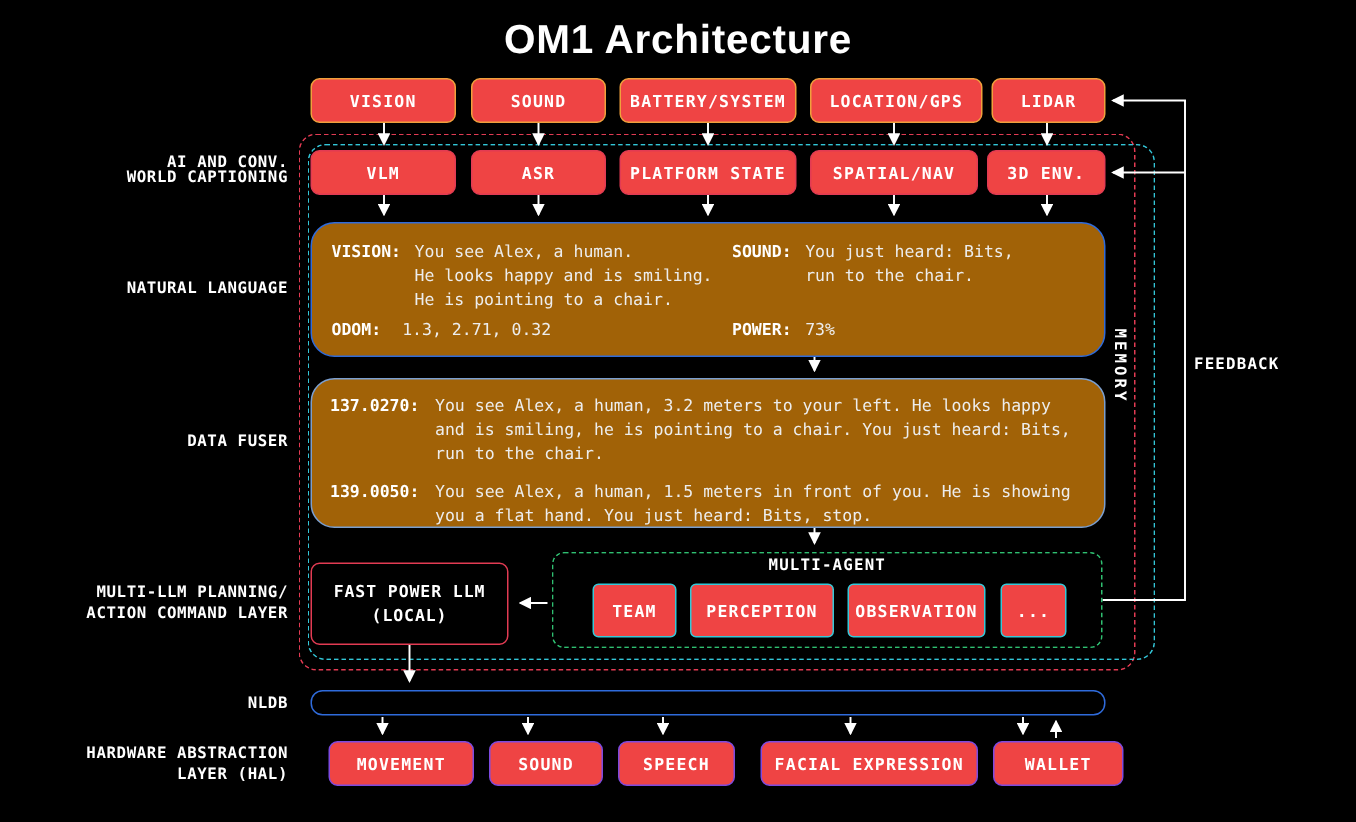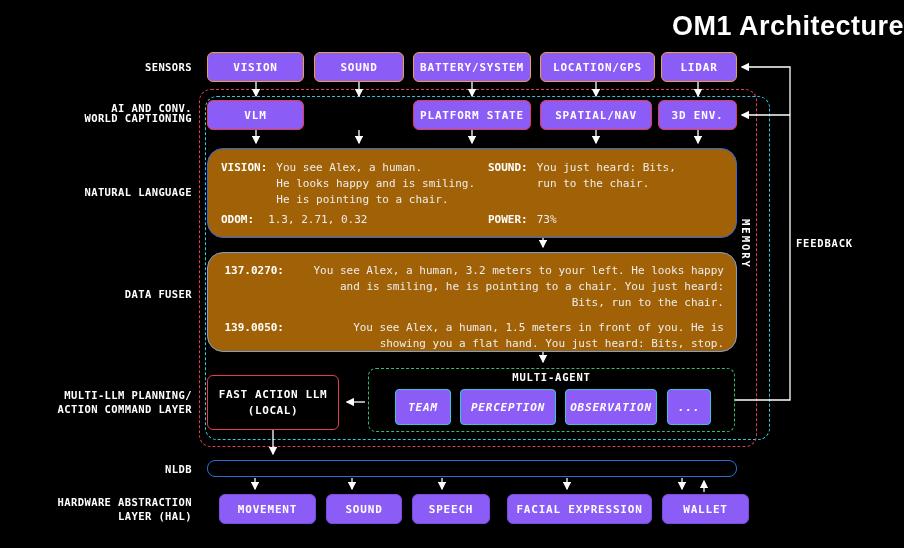--- a/index.html
+++ b/index.html
@@ -1,50 +1,50 @@
 <!DOCTYPE html>
 <html style="--background: #000000; --sensor-border: #f0a03c; --captioning-border: #e23b53; --nldb-border: #2f6bdb; --fuser-border: #7b9fd0; --multi-agent-border: #2fbf71; --agent-border: #35c8d8; --hal-border: #7d4ae0; --captioning-boundary: #e23b53; --memory-boundary: #33c6d8; --arrow: #ffffff;"><head>
 <meta charset="utf-8">
 <style>
   html,body{margin:0;padding:0;background:#000;}
   .canvas{position:relative;width:904px;height:548px;background:var(--background,#000);
           font-family:"DejaVu Sans Mono",monospace;overflow:hidden;}
 
-  .title{position:absolute;top:11px;left:0;width:100%;text-align:right;color:#fff;
+  .title{position:absolute;top:11px;left:0;width:100%;text-align:center;color:#fff;
          font-family:"Liberation Sans",sans-serif;font-weight:700;font-size:27px;letter-spacing:.5px;}
 
   .llabel{position:absolute;left:0;width:192px;text-align:right;color:#fff;
           font-size:10.5px;font-weight:700;letter-spacing:.4px;line-height:13px;white-space:nowrap;}
 
   .dashed{position:absolute;box-sizing:border-box;border:1.5px dashed;border-radius:12px;}
   .dashed.red{left:199px;top:89px;width:558px;height:358px;border-color:var(--captioning-boundary,#e23b53);}
   .dashed.cyan{left:205px;top:96px;width:565px;height:344px;border-color:var(--memory-boundary,#33c6d8);}
 
   .memory{position:absolute;left:740px;top:219px;writing-mode:vertical-rl;color:#fff;
           font-size:10.5px;font-weight:700;letter-spacing:2px;}
   .feedbacklbl{position:absolute;left:796px;top:237px;color:#fff;font-size:10.5px;font-weight:700;letter-spacing:.8px;}
 
   .box{position:absolute;height:30px;box-sizing:border-box;border:1.5px solid #fff;border-radius:6px;
-       background:#8b5cf6;color:#fff;display:flex;align-items:center;justify-content:center;
+       background:#ef4444;color:#fff;display:flex;align-items:center;justify-content:center;
        font-size:11px;font-weight:600;letter-spacing:.8px;white-space:nowrap;}
   .sensor{border-color:var(--sensor-border,#f0a03c);}
   .cap{border-color:var(--captioning-border,#e23b53);}
-  .agent{border-color:var(--agent-border,#35c8d8);border-radius:4px;font-style:italic;}
+  .agent{border-color:var(--agent-border,#35c8d8);border-radius:4px;}
   .hal{border-color:var(--hal-border,#7d4ae0);margin-left:12px;}
 
   .panel{position:absolute;box-sizing:border-box;background:#a16207;border:1.5px solid;border-radius:16px;
          color:#ededed;font-size:11px;line-height:16px;}
   .panel.nldb{border-color:var(--nldb-border,#2f6bdb);}
   .panel.fuser{border-color:var(--fuser-border,#7b9fd0);padding:10px 12px;}
 
   .kv{position:absolute;display:flex;gap:9px;}
   .kv .k{font-weight:700;color:#fff;white-space:nowrap;}
   .kv .v span{display:block;white-space:nowrap;}
 
-  .entry{display:flex;gap:17px;text-align:right;}
+  .entry{display:flex;gap:6px;}
   .entry .ts{flex:0 0 64px;font-weight:700;color:#fff;}
   .entry .tx{flex:1;}
   .entry + .entry{margin-top:9px;}
 
   .fast{position:absolute;left:207px;top:375px;width:132px;height:55px;box-sizing:border-box;
         border:1.5px solid var(--captioning-border,#e23b53);border-radius:6px;background:#000;color:#fff;
         display:flex;flex-direction:column;align-items:center;justify-content:center;gap:3px;
         font-size:11px;font-weight:700;letter-spacing:.6px;}
 
   .ma{position:absolute;left:368px;top:368px;width:367px;height:64px;box-sizing:border-box;
@@ -59,21 +59,20 @@
   .arrows line,.arrows path{stroke:var(--arrow,#fff);stroke-width:1.3;fill:none;}
   .arrows marker path{fill:var(--arrow,#fff);stroke:none;}
 </style>
 </head>
 <body>
 
 <div class="canvas">
 
   <div class="title">OM1 Architecture</div>
 
-  <div class="llabel" style="top:61px">SENSORS</div>
   <div class="llabel" style="top:102px">AI AND CONV.</div>
   <div class="llabel" style="top:112px">WORLD CAPTIONING</div>
   <div class="llabel" style="top:186px">NATURAL LANGUAGE</div>
   <div class="llabel" style="top:288px">DATA FUSER</div>
   <div class="llabel" style="top:389px">MULTI-LLM PLANNING/</div>
   <div class="llabel" style="top:403px">ACTION COMMAND LAYER</div>
   <div class="llabel" style="top:463px">NLDB</div>
   <div class="llabel" style="top:496px">HARDWARE ABSTRACTION</div>
   <div class="llabel" style="top:510px">LAYER (HAL)</div>
 
@@ -129,20 +128,21 @@
     </g>
   </svg>
 
   <div class="box sensor" style="left:207px;top:52px;width:97px">VISION</div>
   <div class="box sensor" style="left:314px;top:52px;width:90px">SOUND</div>
   <div class="box sensor" style="left:540px;top:52px;width:115px">LOCATION/GPS</div>
   <div class="box sensor" style="left:413px;top:52px;width:118px">BATTERY/SYSTEM</div>
   <div class="box sensor" style="left:661px;top:52px;width:76px">LIDAR</div>
 
   <div class="box cap" style="left:207px;top:100px;width:97px">VLM</div>
+  <div class="box cap" style="left:314px;top:100px;width:90px">ASR</div>
   <div class="box cap" style="left:413px;top:100px;width:118px">PLATFORM STATE</div>
   <div class="box cap" style="left:540px;top:100px;width:112px">SPATIAL/NAV</div>
   <div class="box cap" style="left:658px;top:100px;width:79px">3D ENV.</div>
 
   <div class="panel nldb" style="left:207px;top:148px;width:530px;height:90px">
     <div class="kv" style="left:13px;top:11px">
       <span class="k">VISION:</span>
       <span class="v">
         <span>You see Alex, a human.</span>
         <span>He looks happy and is smiling.</span>
@@ -171,21 +171,21 @@
       <span class="ts">137.0270:</span>
       <span class="tx">You see Alex, a human, 3.2 meters to your left. He looks happy and is smiling, he is pointing to a chair. You just heard: Bits, run to the chair.</span>
     </div>
     <div class="entry">
       <span class="ts">139.0050:</span>
       <span class="tx">You see Alex, a human, 1.5 meters in front of you. He is showing you a flat hand. You just heard: Bits, stop.</span>
     </div>
   </div>
 
   <div class="fast">
-    <span>FAST ACTION LLM</span>
+    <span>FAST POWER LLM</span>
     <span>(LOCAL)</span>
   </div>
 
   <div class="ma">
     <div class="ma-label">MULTI-AGENT</div>
     <div class="box agent" style="left:26px;top:20px;width:56px;height:36px">TEAM</div>
     <div class="box agent" style="left:91px;top:20px;width:96px;height:36px">PERCEPTION</div>
     <div class="box agent" style="left:196px;top:20px;width:92px;height:36px">OBSERVATION</div>
     <div class="box agent" style="left:298px;top:20px;width:44px;height:36px">...</div>
   </div>

